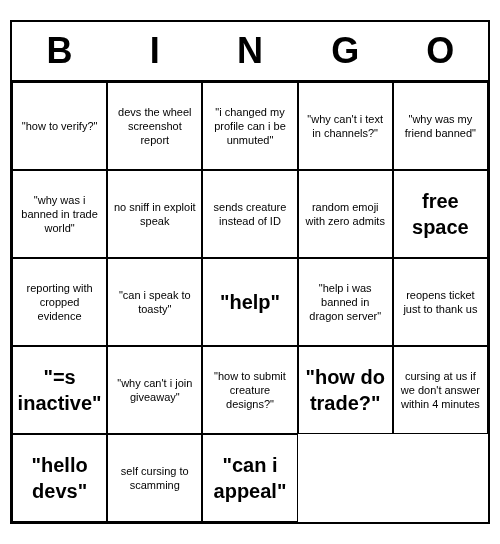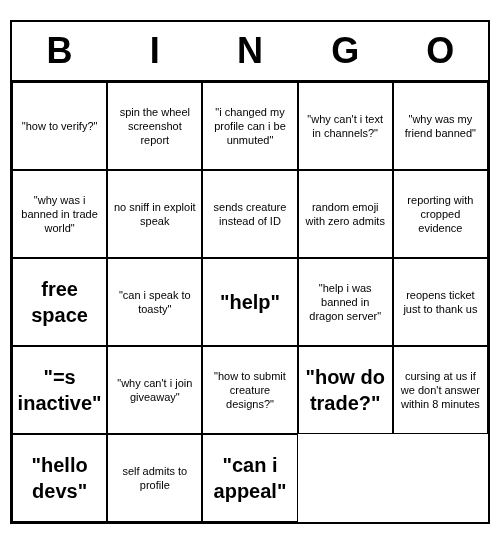--- a/index.html
+++ b/index.html
@@ -61,36 +61,36 @@
 <div class="bingo-card">
   <div class="bingo-title">
     <span class="bingo-letter">B</span>
     <span class="bingo-letter">I</span>
     <span class="bingo-letter">N</span>
     <span class="bingo-letter">G</span>
     <span class="bingo-letter">O</span>
   </div>
   <div class="bingo-grid" id="bingo-grid">
   <div class="bingo-cell">"how to verify?"</div>
-      <div class="bingo-cell">spin the wheel screenshot report</div>
+      <div class="bingo-cell">devs the wheel screenshot report</div>
       <div class="bingo-cell">"i changed my profile can i be unmuted"</div>
       <div class="bingo-cell">"why can't i text in channels?"</div>
       <div class="bingo-cell">"why was my friend banned"</div>
       <div class="bingo-cell">"why was i banned in trade world"</div>
       <div class="bingo-cell">no sniff in exploit speak</div>
       <div class="bingo-cell">sends creature instead of ID</div>
       <div class="bingo-cell">random emoji with zero admits</div>
+      <div class="bingo-cell free-space">free space</div>
       <div class="bingo-cell">reporting with cropped evidence</div>
-      <div class="bingo-cell free-space">free space</div>
       <div class="bingo-cell">"can i speak to toasty"</div>
       <div class="bingo-cell large-text">"help"</div>
       <div class="bingo-cell">"help i was banned in dragon server"</div>
       <div class="bingo-cell">reopens ticket just to thank us</div>
       <div class="bingo-cell large-text">"=s inactive"</div>
       <div class="bingo-cell">"why can't i join giveaway"</div>
       <div class="bingo-cell">"how to submit creature designs?"</div>
       <div class="bingo-cell large-text">"how do trade?"</div>
-      <div class="bingo-cell">cursing at us if we don't answer within 8 minutes</div>
+      <div class="bingo-cell">cursing at us if we don't answer within 4 minutes</div>
       <div class="bingo-cell large-text">"hello devs"</div>
-      <div class="bingo-cell">self admits to profile</div>
+      <div class="bingo-cell">self cursing to scamming</div>
       <div class="bingo-cell large-text">"can i appeal"</div>
     </div>
 </div>
 
 </body></html>

